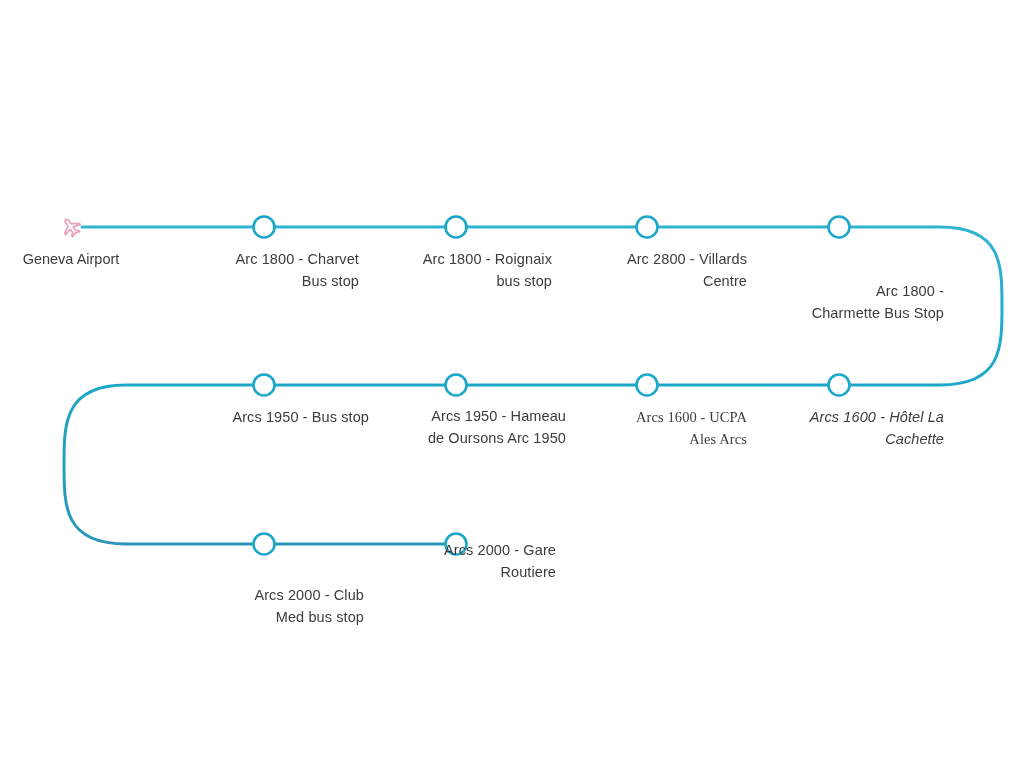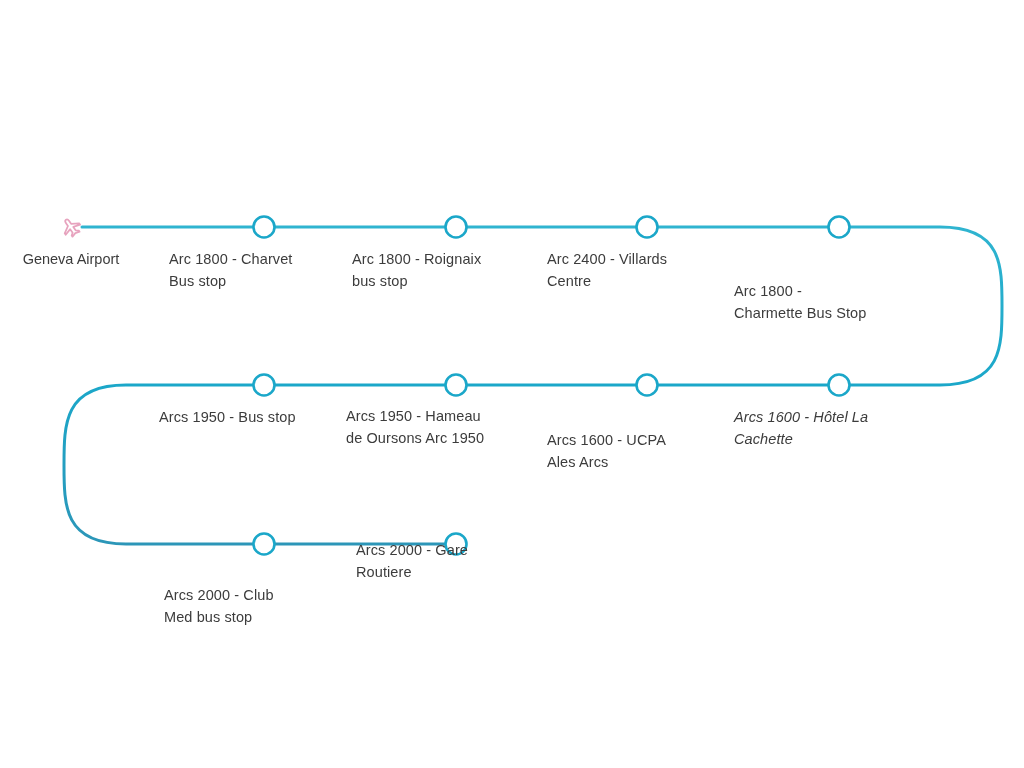--- a/index.html
+++ b/index.html
@@ -34,21 +34,21 @@
     fill: none;
     stroke-width: 3;
     stroke-linecap: round;
     stroke-linejoin: round;
   }
   .station-marker circle {
     stroke-width: 2.6;
   }
   .station-label {
     position: absolute;
-    text-align: left;
+    text-align: right;
     font-size: 14.5px;
     line-height: 22px;
     color: #3c3c3c;
     white-space: pre-line;
     letter-spacing: 0.1px;
     pointer-events: none;
   }
   .airport-label {
     position: absolute;
     font-size: 14.5px;
@@ -108,28 +108,28 @@
         </g>
       </g>
   </svg>
 
   <div id="labels-layer">
       <div class="airport-label" style="width: 160px; left: -9px; top: 248px;">Geneva Airport</div>
       <div class="station-label" style="width: 190px; left: 169px; top: 248px;">Arc 1800 - Charvet
 Bus stop</div>
       <div class="station-label" style="width: 200px; left: 352px; top: 248px;">Arc 1800 - Roignaix
 bus stop</div>
-      <div class="station-label" style="width: 200px; left: 547px; top: 248px;">Arc 2400 - Villards
+      <div class="station-label" style="width: 200px; left: 547px; top: 248px;">Arc 2800 - Villards
 Centre</div>
       <div class="station-label" style="width: 210px; left: 734px; top: 248px; margin-top: 32px;">Arc 1800 -
 Charmette Bus Stop</div>
       <div class="station-label" style="width: 210px; left: 159px; top: 406px;">Arcs 1950 - Bus stop</div>
       <div class="station-label" style="width: 220px; left: 346px; top: 405px;">Arcs 1950 - Hameau
 de Oursons Arc 1950</div>
-      <div class="station-label" style="width: 200px; left: 547px; top: 429px;">Arcs 1600 - UCPA
+      <div class="station-label" style="width: 200px; left: 547px; top: 406px; font-family: Liberation Serif, serif;">Arcs 1600 - UCPA
 Ales Arcs</div>
       <div class="station-label" style="width: 210px; left: 734px; top: 406px; font-style: italic;">Arcs 1600 - Hôtel La
 Cachette</div>
       <div class="station-label" style="width: 200px; left: 164px; top: 565px; margin-top: 19px;">Arcs 2000 - Club
 Med bus stop</div>
       <div class="station-label" style="width: 200px; left: 356px; top: 539px;">Arcs 2000 - Gare
 Routiere</div>
     </div>
 
 </div>

